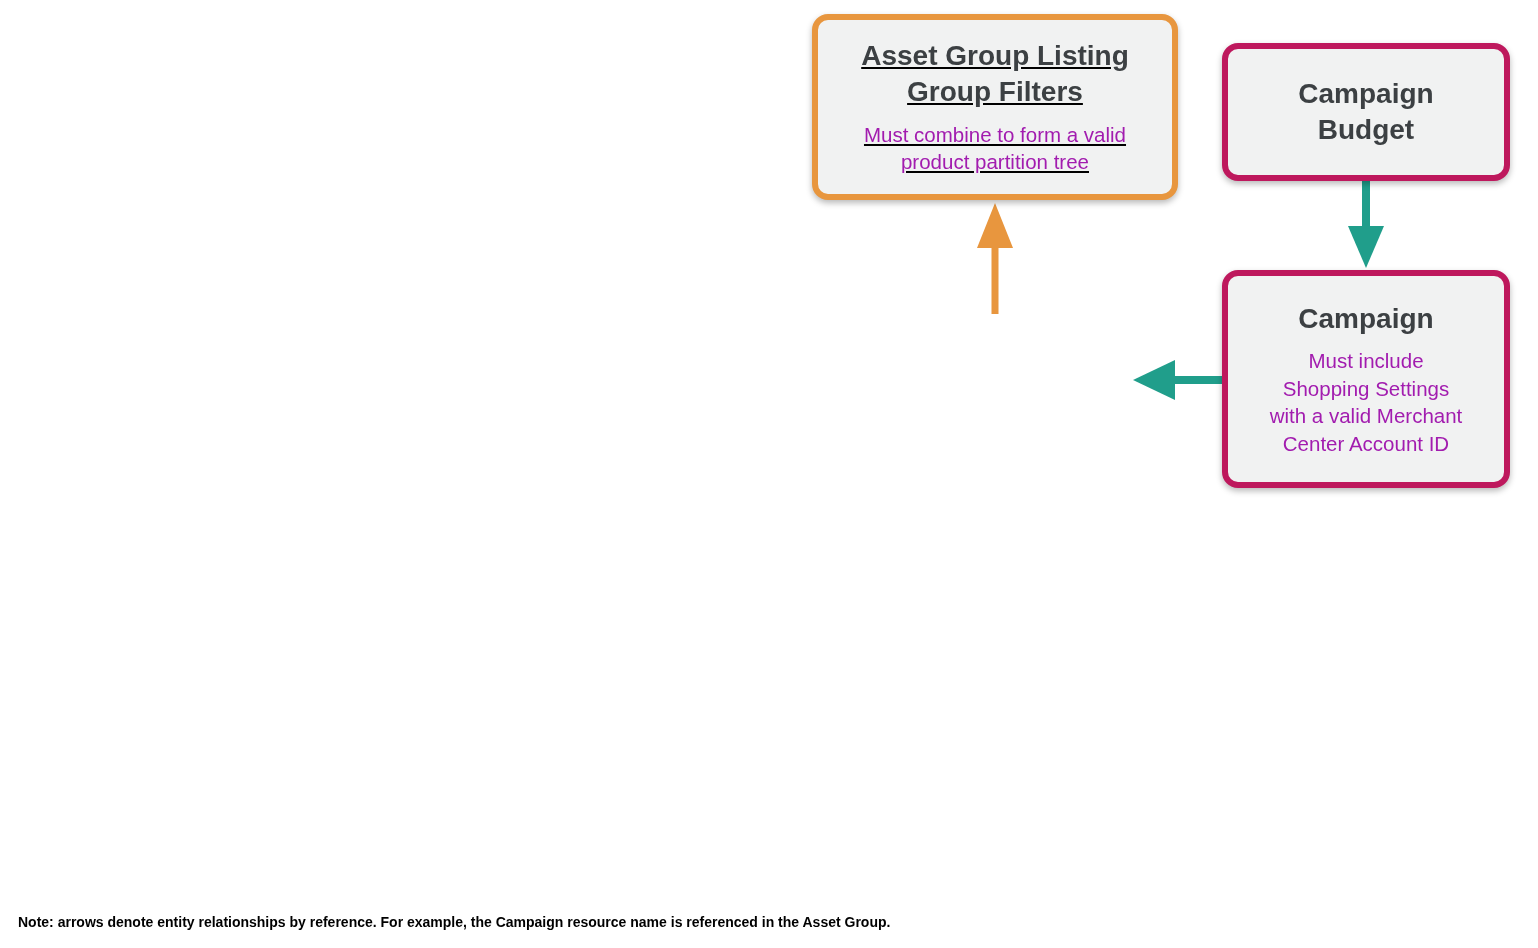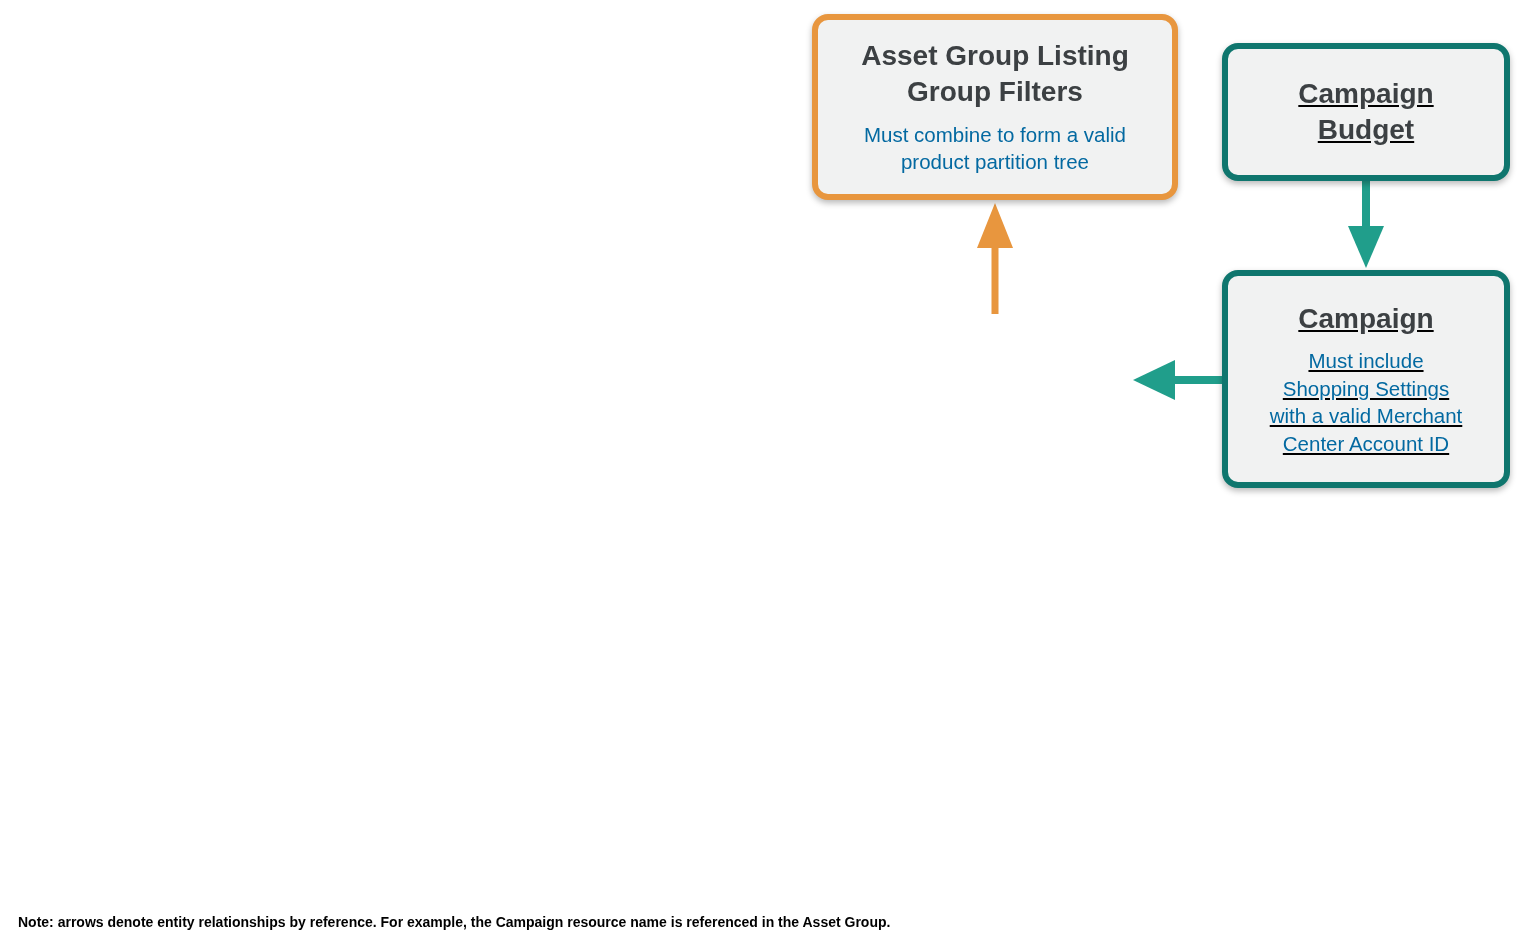--- a/index.html
+++ b/index.html
@@ -17,33 +17,33 @@
     border-radius: 16px;
     box-sizing: border-box;
     display: flex;
     flex-direction: column;
     align-items: center;
     justify-content: center;
     text-align: center;
     box-shadow: 0 3px 6px rgba(0,0,0,0.28);
     padding: 8px 14px;
   }
-  .node.orange { border: 6px solid #E8963E; }
-  .node.teal   { border: 6px solid #0f766e; text-decoration: underline; }
+  .node.orange { border: 6px solid #E8963E; text-decoration: underline; }
+  .node.teal   { border: 6px solid #be185d; }
   .node-title {
     font-size: 28px;
     font-weight: bold;
     color: #3C4043;
     line-height: 1.27;
     white-space: pre-line;
   }
   .node-sub {
     font-size: 20.5px;
     font-weight: normal;
-    color: #0369a1;
+    color: #a21caf;
     line-height: 1.34;
     white-space: pre-line;
     margin-top: 11px;
   }
   .n-listing  { left: 812px;  top: 14px;  width: 366px; height: 186px; }
   .n-budget   { left: 1222px; top: 43px;  width: 288px; height: 138px; }
   .n-campaign { left: 1222px; top: 270px; width: 288px; height: 218px; }
   .n-asset    { left: 858px;  top: 313px; width: 272px; height: 134px; }
   .arrow-layer {
     position: absolute;

